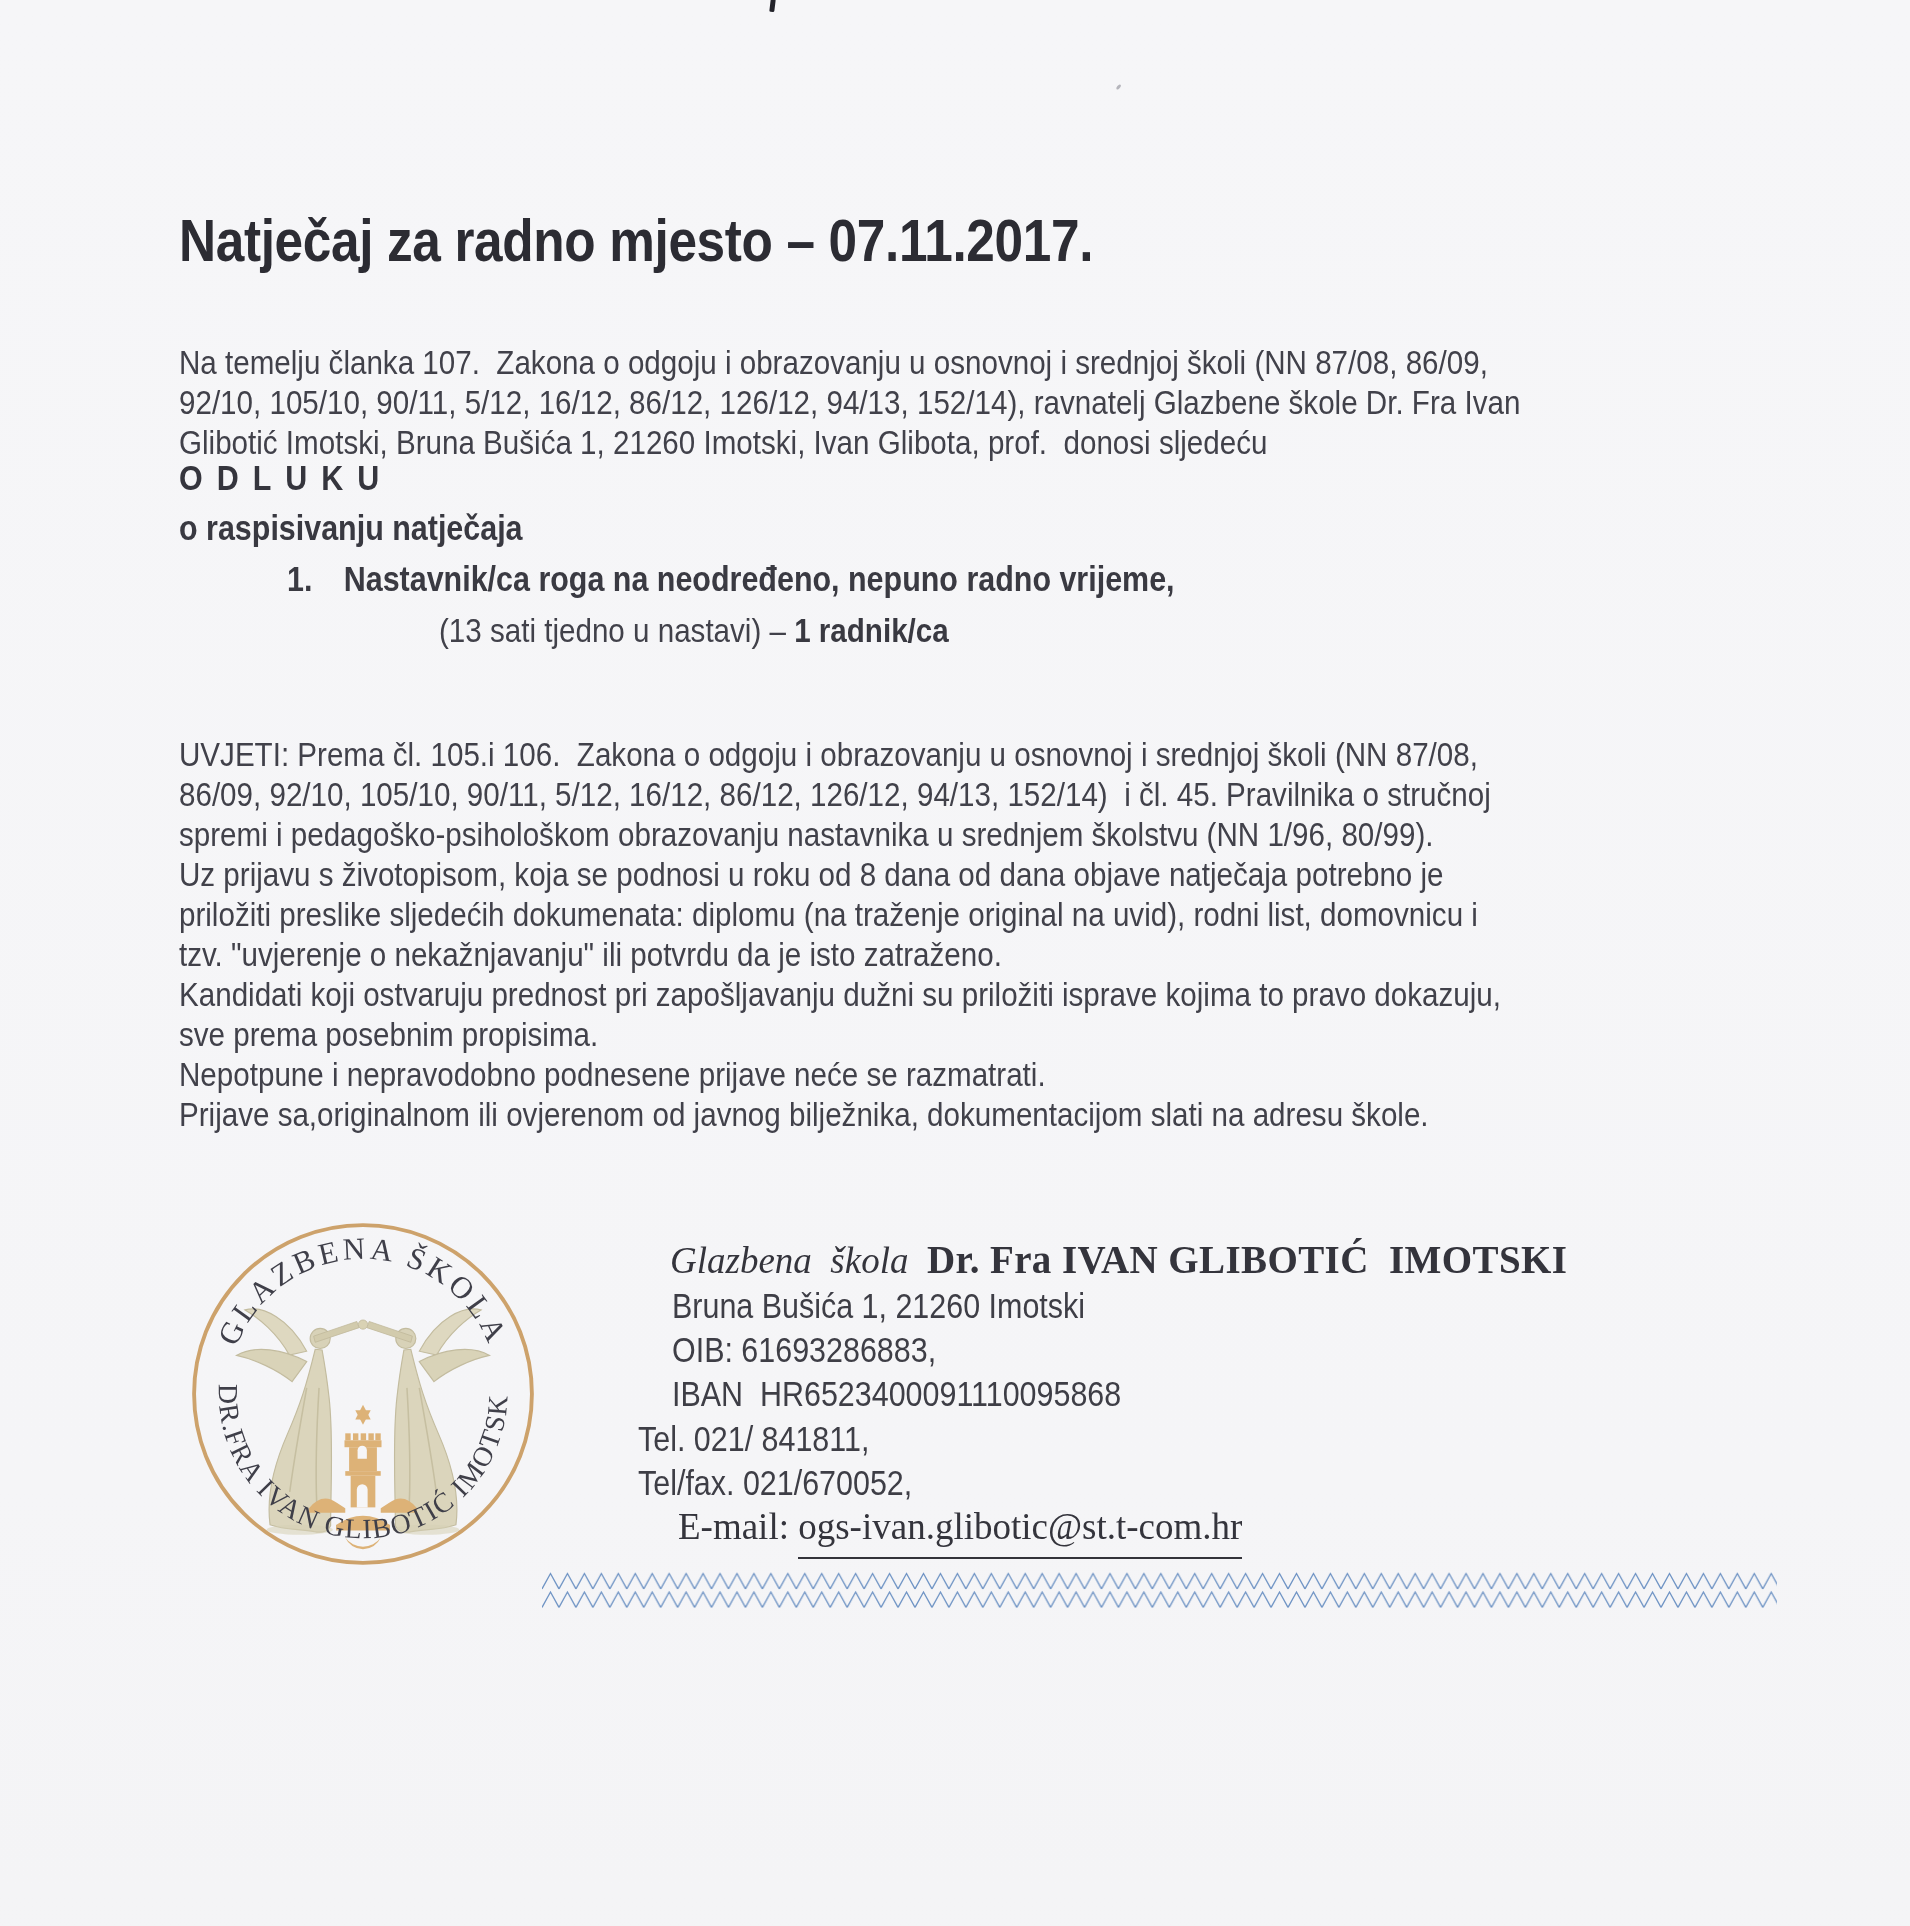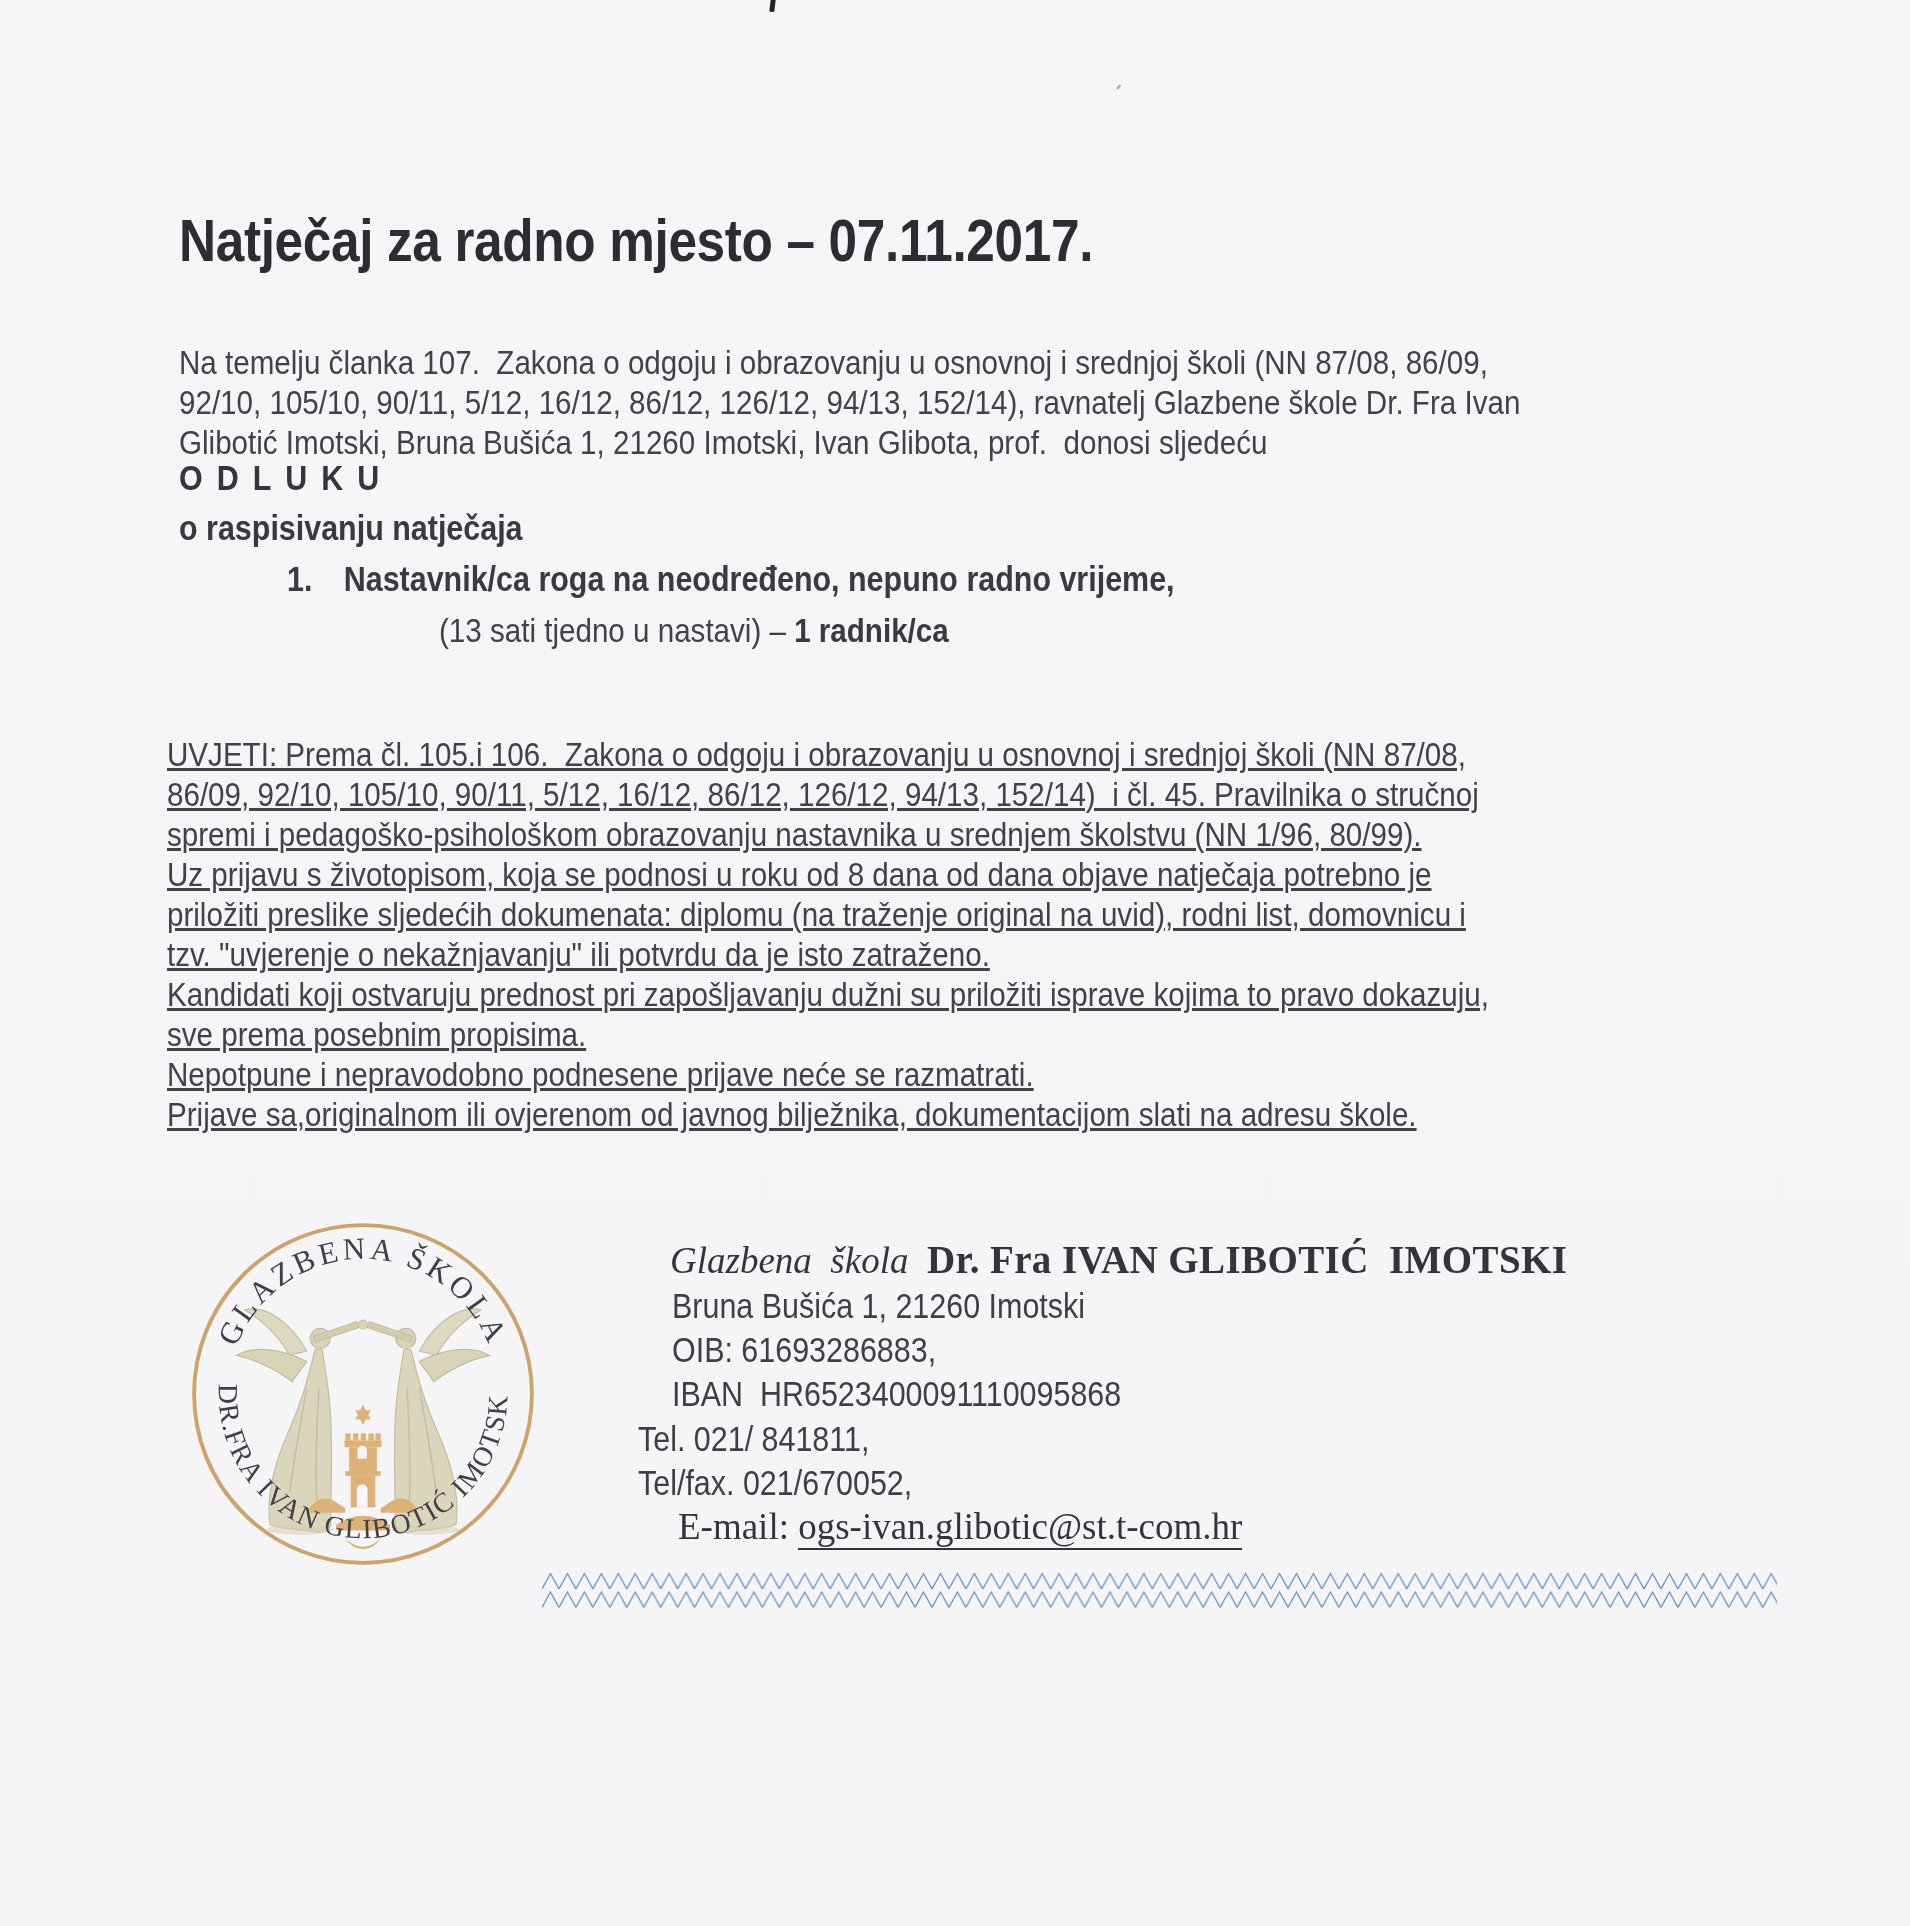--- a/index.html
+++ b/index.html
@@ -34,21 +34,21 @@
     white-space:pre;transform:scaleX(0.87);transform-origin:0 0;}
   .item-text{margin-left:36px;}
   .detail-line{font-size:34px;color:#41414a;white-space:pre;
     transform:scaleX(0.87);transform-origin:0 0;}
   
   .lh-sans{font-size:35px;color:#3e3e46;white-space:pre;transform:scaleX(0.87);transform-origin:0 0;}
   .lh-serif{font-family:"Liberation Serif",serif;font-size:37px;color:#34343c;white-space:pre;}
   .school-italic{font-style:italic;font-size:37px;}
   .school-bold{font-weight:bold;font-size:39px;letter-spacing:0.4px;}
   .email-address{
-    display:inline-block;border-bottom:2.3px solid #33333a;padding-bottom:0;
+    display:inline-block;border-bottom:2.3px solid #33333a;padding-bottom:9px;
   }
   .seal-arc{
     font-family:"Liberation Serif",serif;
     fill:#3f3f49;
   }
   .artifact{
     position:absolute;left:770px;top:-1.5px;width:5px;height:13px;
     background:#23232a;border-radius:1.5px;transform:rotate(7deg);
   }
   .speck{position:absolute;left:1117px;top:84px;width:3.1px;height:6.2px;
@@ -71,21 +71,21 @@
   </div>
 
   <div class="abs decision-heading" style="left:179px;top:458px;">ODLUKU</div>
 
   <div class="abs decision-sub" style="left:179px;top:508px;">o raspisivanju natječaja</div>
 
   <div class="abs item-line" style="left:287px;top:559px;"><span>1.</span><span class="item-text">Nastavnik/ca roga na neodređeno, nepuno radno vrijeme,</span></div>
 
   <div class="abs detail-line" style="left:439px;top:611px;"><span>(13 sati tjedno u nastavi) – </span><span class="bold">1 radnik/ca</span></div>
 
-  <div class="abs para" style="left:167px;top:686px;text-decoration:underline;">
+  <div class="abs para" style="left:179px;top:686px;">
     <div class="line">UVJETI: Prema čl. 105.i 106.  Zakona o odgoju i obrazovanju u osnovnoj i srednjoj školi (NN 87/08,</div>
     <div class="line">86/09, 92/10, 105/10, 90/11, 5/12, 16/12, 86/12, 126/12, 94/13, 152/14)  i čl. 45. Pravilnika o stručnoj</div>
     <div class="line">spremi i pedagoško-psihološkom obrazovanju nastavnika u srednjem školstvu (NN 1/96, 80/99).</div>
     <div class="line">Uz prijavu s životopisom, koja se podnosi u roku od 8 dana od dana objave natječaja potrebno je</div>
     <div class="line">priložiti preslike sljedećih dokumenata: diplomu (na traženje original na uvid), rodni list, domovnicu i</div>
     <div class="line">tzv. "uvjerenje o nekažnjavanju" ili potvrdu da je isto zatraženo.</div>
     <div class="line">Kandidati koji ostvaruju prednost pri zapošljavanju dužni su priložiti isprave kojima to pravo dokazuju,</div>
     <div class="line">sve prema posebnim propisima.</div>
     <div class="line">Nepotpune i nepravodobno podnesene prijave neće se razmatrati.</div>
     <div class="line">Prijave sa,originalnom ili ovjerenom od javnog bilježnika, dokumentacijom slati na adresu škole.</div>

